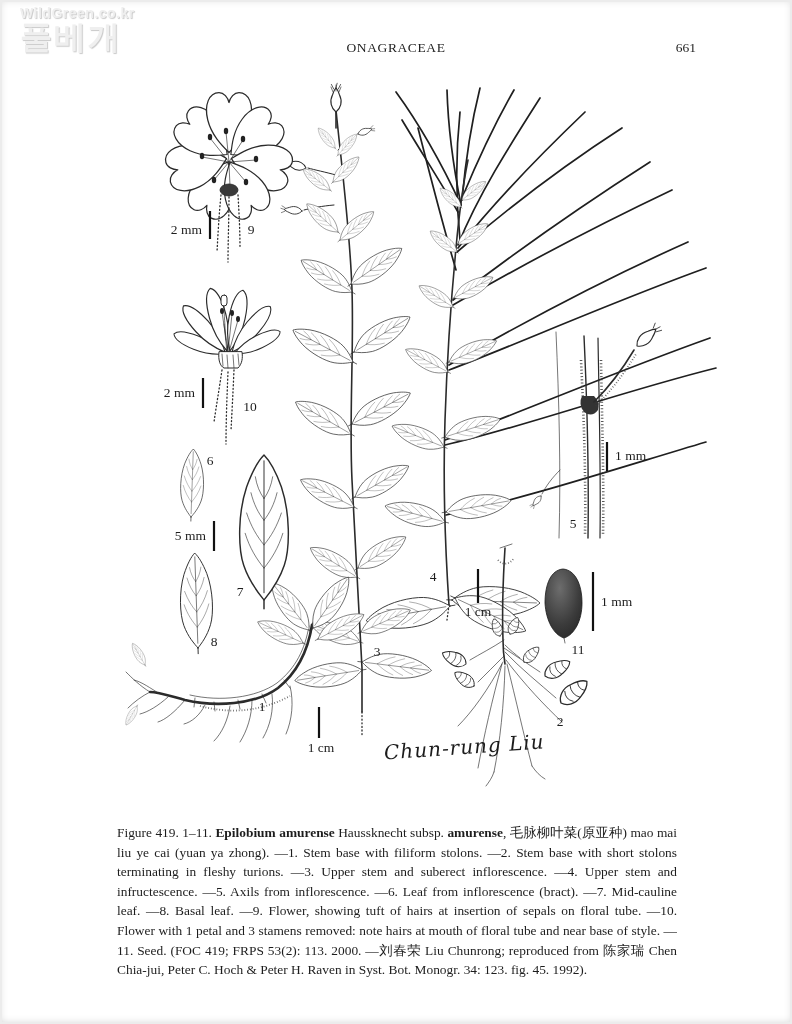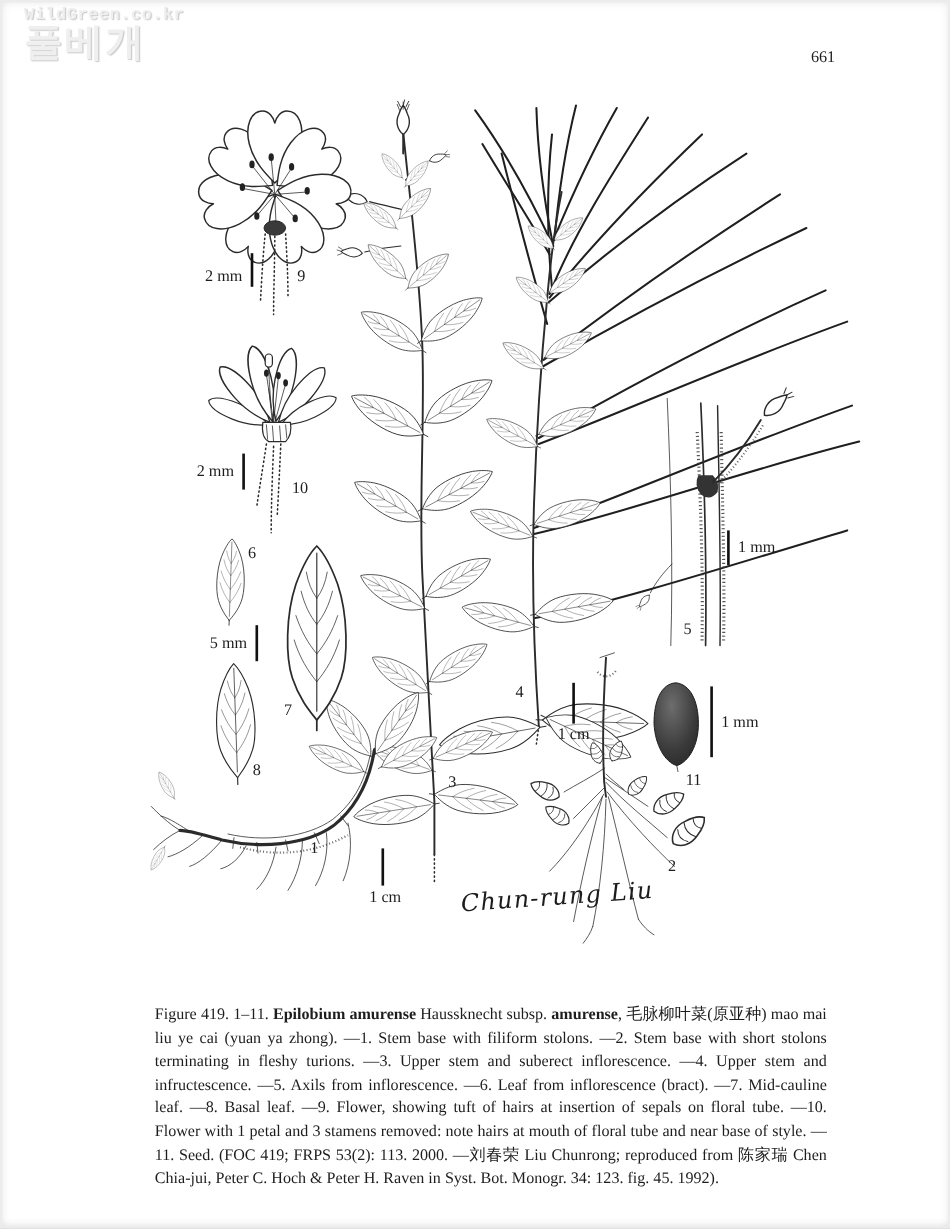--- a/index.html
+++ b/index.html
@@ -6,30 +6,30 @@
   .page{
     position:relative;width:792px;height:1024px;background:#ffffff;overflow:hidden;
     font-family:"Liberation Serif",serif;color:#1d1d1d;margin:0 auto;
     box-shadow:inset 0 0 0 2px #ececec, inset 0 -7px 9px -7px #c9c9c9,
                inset 7px 0 9px -7px #dcdcdc, inset -7px 0 9px -7px #dcdcdc,
                inset 0 7px 9px -7px #dcdcdc;
   }
   
   .wm{position:absolute;left:20px;top:6px;color:#efefef;
       text-shadow:1px 1px 1px #c9c9c9, -1px -1px 0 #ffffff;
-      font-family:Liberation Mono, monospace;font-weight:bold;line-height:1.05;}
+      font-family:Liberation Sans, sans-serif;font-weight:bold;line-height:1.05;}
   .wm .site{font-size:14px;letter-spacing:.5px;display:block;}
   .wm .kor{font-size:32px;letter-spacing:2px;display:block;}
   
   .hdr{position:absolute;top:40px;left:0;right:0;height:18px;font-size:13.5px;}
   .hdr .family{position:absolute;left:0;right:0;text-align:center;letter-spacing:.6px;}
   .hdr .pageno{position:absolute;right:96px;top:0;}
   
   .caption{
-    position:absolute;left:117px;top:823px;width:560px;margin:12px;
+    position:absolute;left:117px;top:823px;width:560px;margin:0;
     font-size:13.4px;line-height:19.6px;text-align:justify;
   }
   .caption b{font-weight:bold;}
   
   svg.plate{position:absolute;left:0;top:0;}
   .ink{stroke:#2b2b2b;fill:none;stroke-width:1;stroke-linecap:round;stroke-linejoin:round;}
   .w{fill:#ffffff;}
   .st2{stroke-width:1.6;}
   .st3{stroke-width:2.6;}
   .thin{stroke-width:.65;}
@@ -47,20 +47,21 @@
 <body>
 
 <div class="page">
 
   <div class="wm">
     <span class="site">WildGreen.co.kr</span>
     <span class="kor">풀베개</span>
   </div>
 
   <div class="hdr">
+    <span class="family">ONAGRACEAE</span>
     <span class="pageno">661</span>
   </div>
 
   <svg class="plate" width="792" height="1024" viewBox="0 0 792 1024">
     <defs>
       <g id="lf">
         <path class="ink w" d="M0,0 C4,-5 10,-12 14,-24 C18,-36 18,-60 12,-78 C8,-89 4,-96 0,-100 C-4,-96 -8,-89 -12,-78 C-18,-60 -18,-36 -14,-24 C-10,-12 -4,-5 0,0 Z"></path>
         <path class="ink thin" d="M0,-5 L0,-96"></path>
         <path class="ink vein" d="M0,-22 C5,-28 10,-36 13,-46 M0,-38 C5,-44 9,-51 12,-60 M0,-55 C4,-60 7,-66 9,-74 M0,-70 C3,-74 5,-79 6,-85 M0,-22 C-5,-28 -10,-36 -13,-46 M0,-38 C-5,-44 -9,-51 -12,-60 M0,-55 C-4,-60 -7,-66 -9,-74 M0,-70 C-3,-74 -5,-79 -6,-85"></path>
         <path class="ink" d="M0,0 L0,6"></path>

